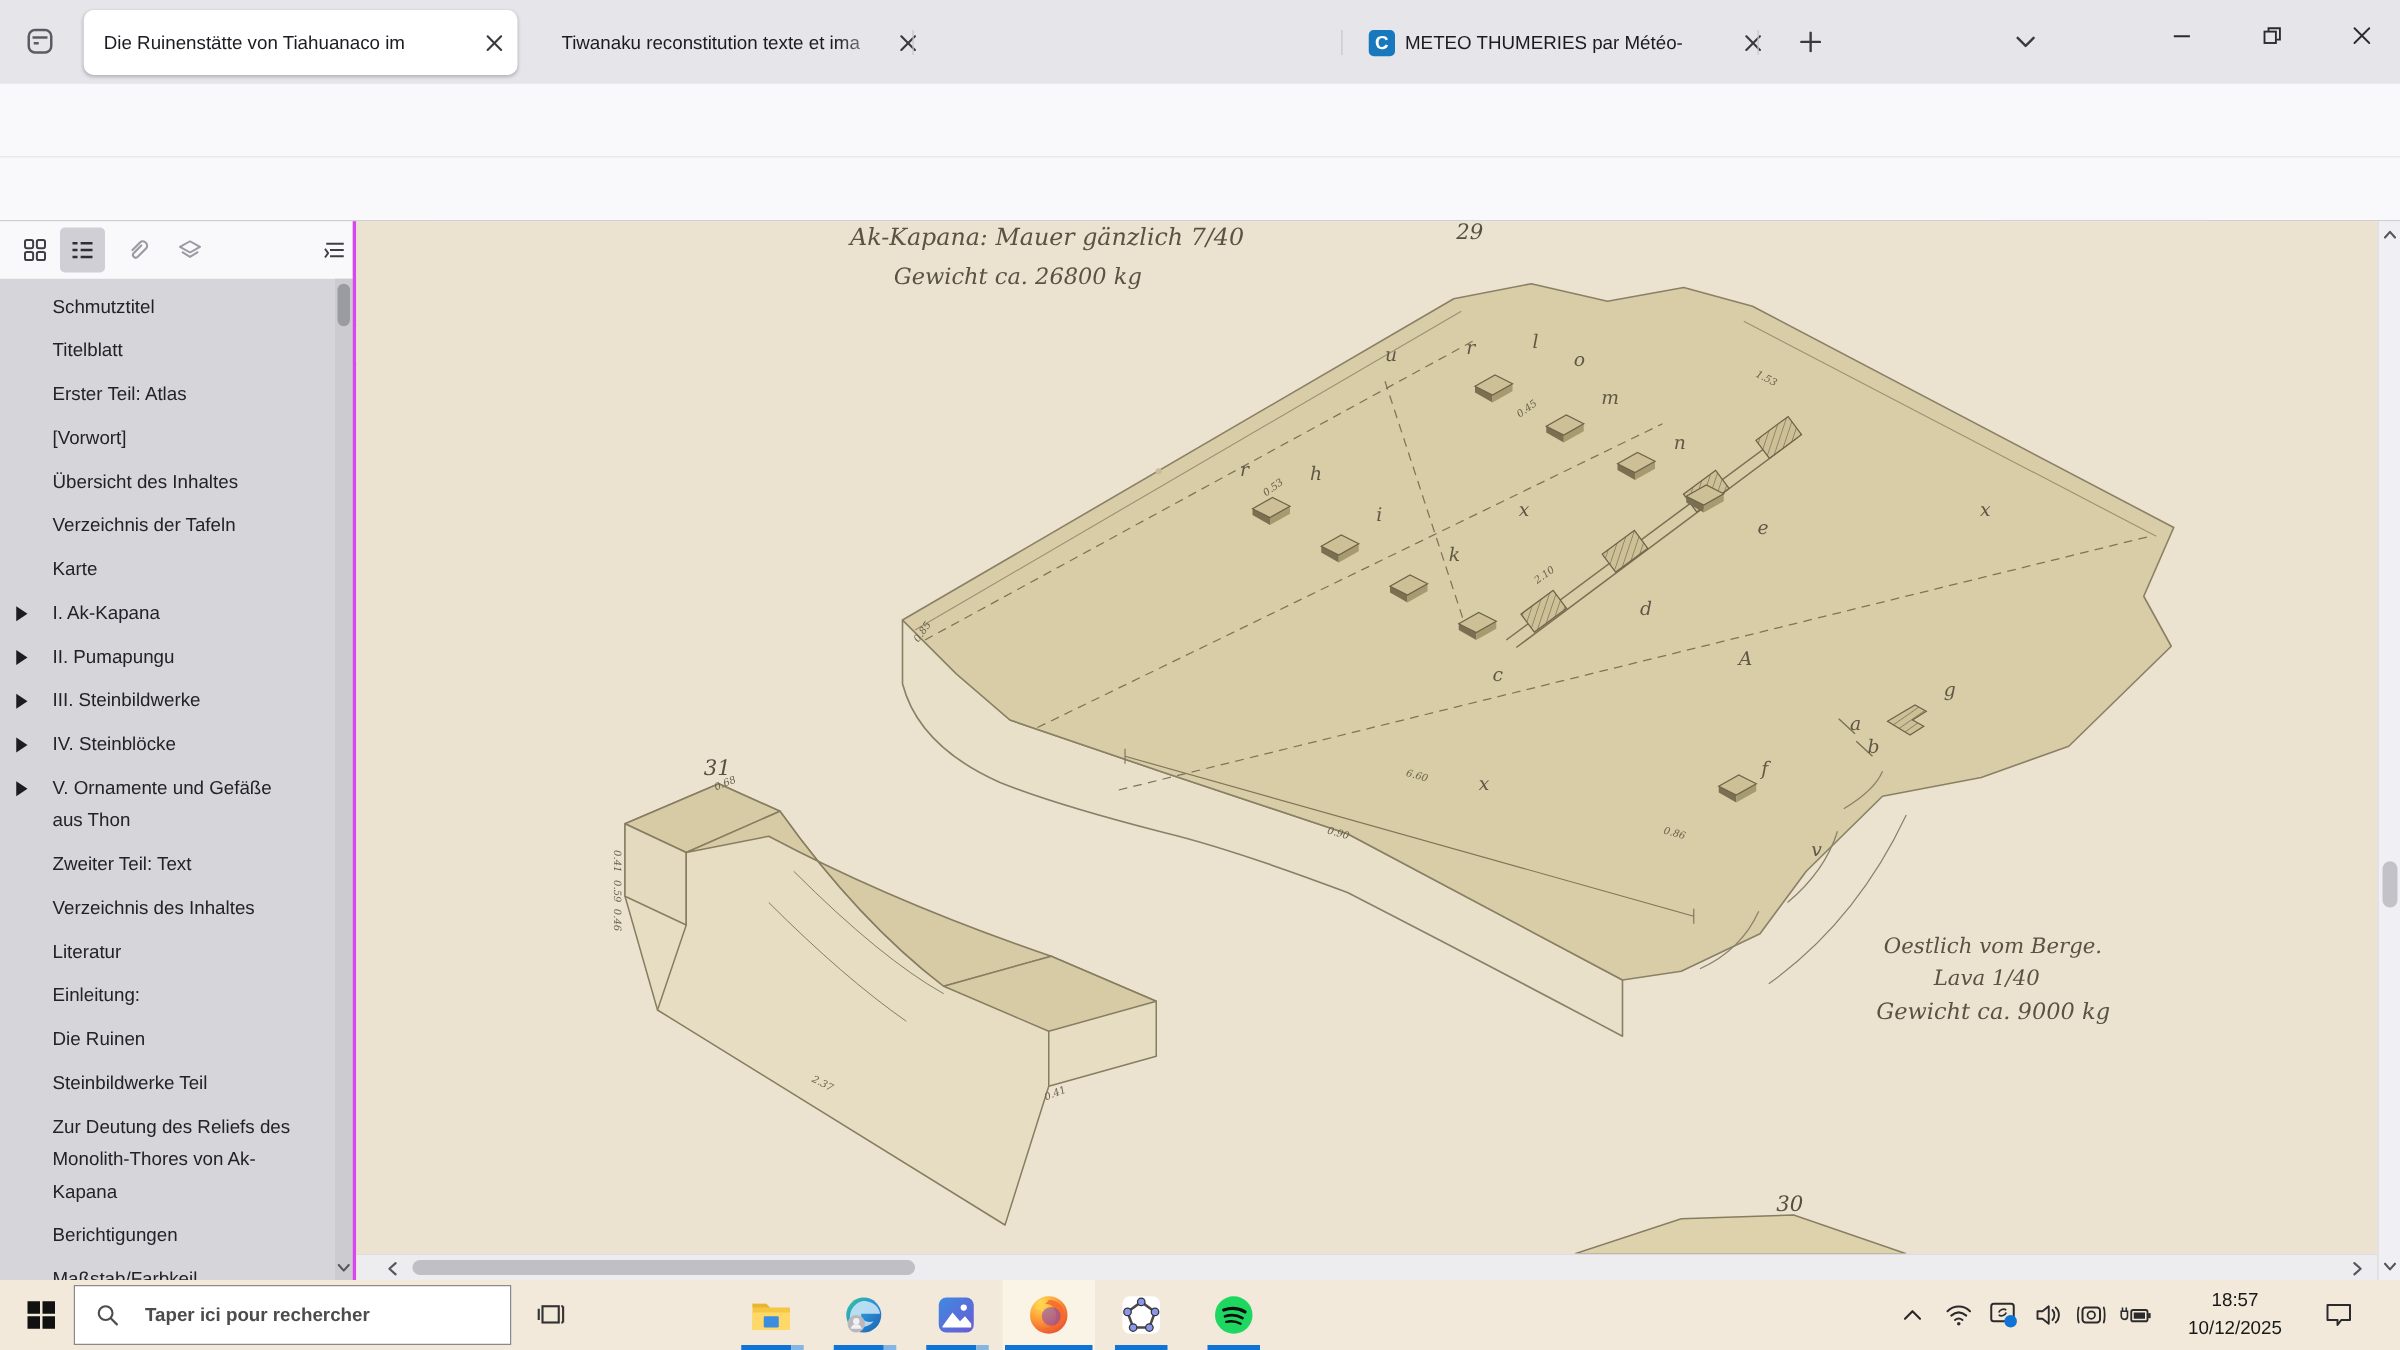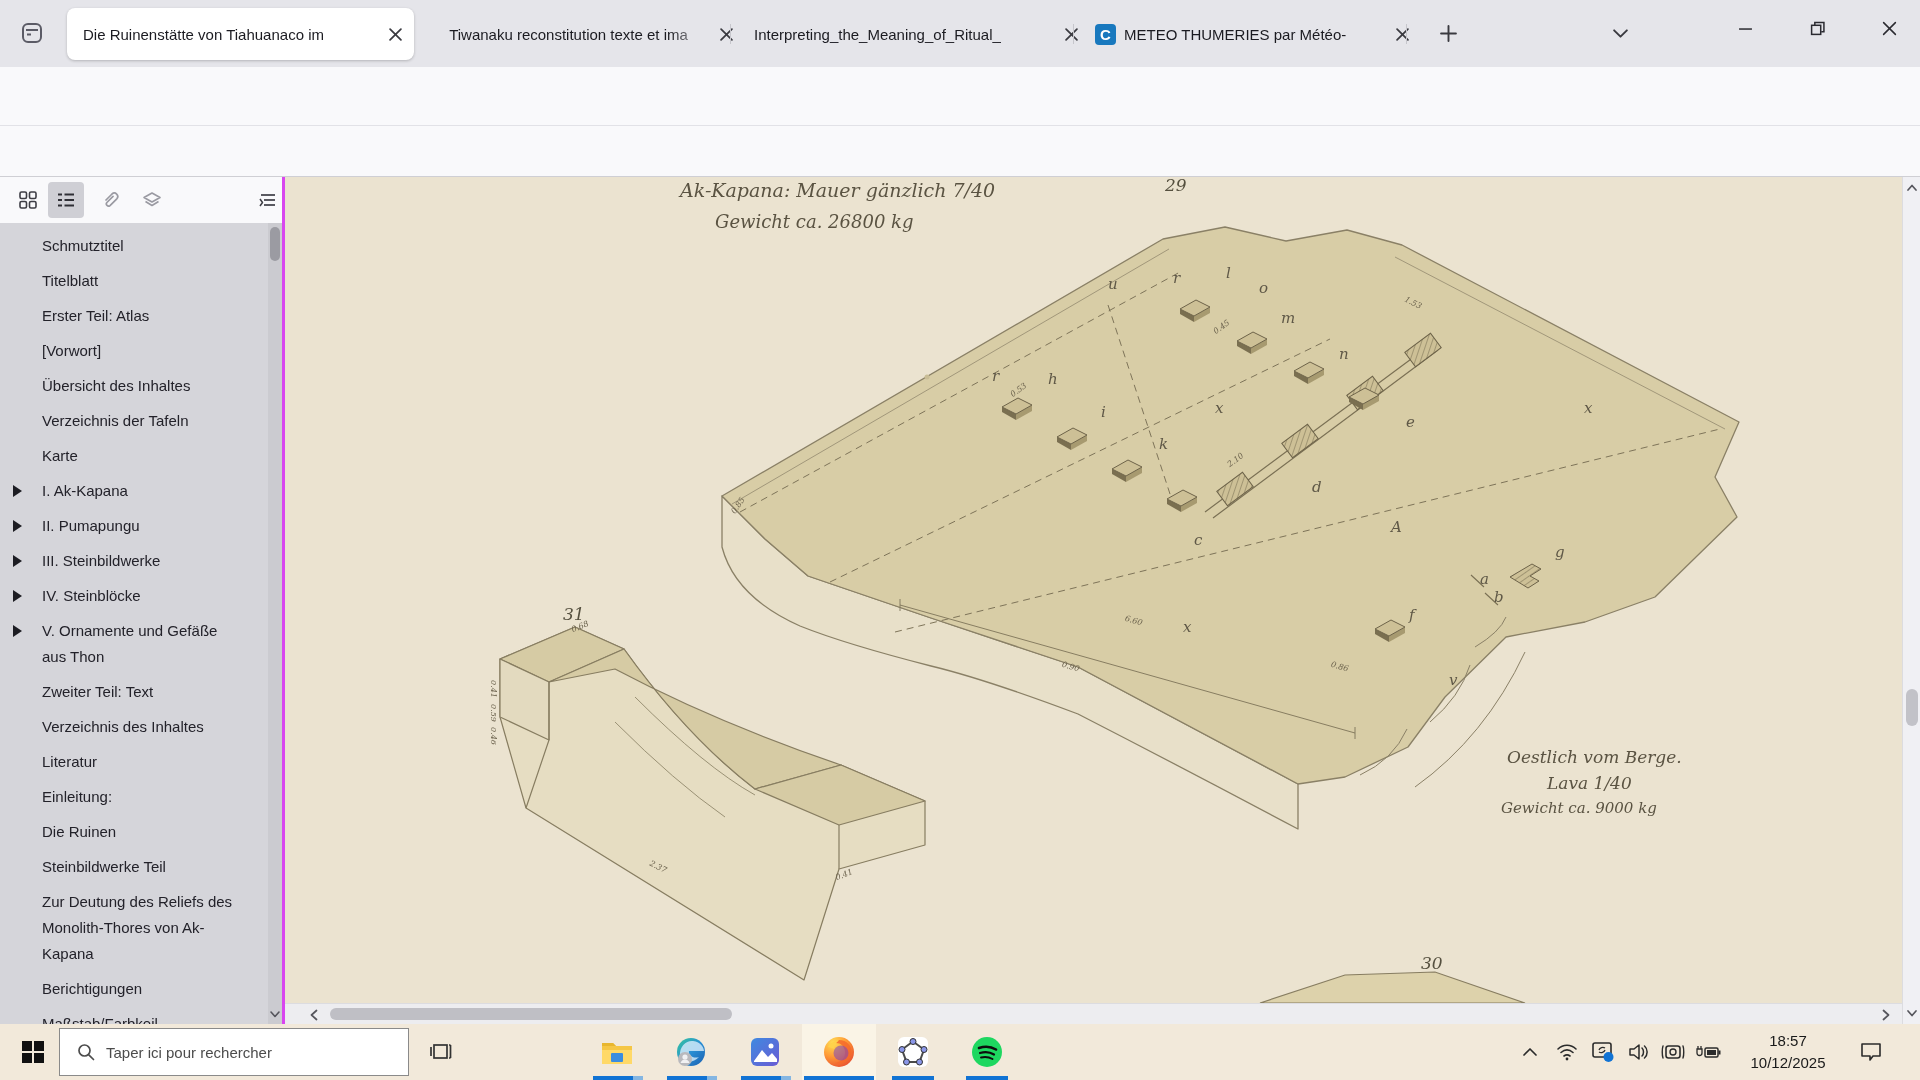--- a/index.html
+++ b/index.html
@@ -78,21 +78,21 @@
   .hand{position:absolute;font-family:"DejaVu Serif",serif;font-style:italic;color:#5a5342;}
   
   .dletter{font-family:"DejaVu Serif",serif;font-style:italic;font-size:15px;fill:#5f5847;}
   .ddim{font-family:"DejaVu Serif",serif;font-style:italic;font-size:8px;fill:#6a614c;text-anchor:middle;}
   .dlabel{font-family:"DejaVu Serif",serif;font-style:italic;font-size:17px;fill:#55503f;}
   
   .taskbar{position:absolute;left:0;top:1024px;width:1920px;height:56px;background:#f2e9da;}
   .tbitem{position:absolute;top:0;height:56px;display:flex;align-items:center;justify-content:center;}
   .searchbox{position:absolute;left:59px;top:4px;width:350px;height:48px;background:#fff;
         border:1px solid #8a8a8a;box-sizing:border-box;display:flex;align-items:center;}
-  .searchtext{font-size:15px;color:#4c4c4c;margin-left:10px;}
+  .searchtext{font-size:15px;color:#4c4c4c;margin-left:20px;font-weight:bold;}
   .appslot{position:absolute;top:0;width:74px;height:56px;display:flex;align-items:center;justify-content:center;}
   .appslot.activeapp{background:#faf4e6;}
   .underline{position:absolute;bottom:0;height:4px;display:flex;}
   .ub{height:4px;background:#1173d4;}
   .ub2{height:4px;background:#85b6e2;}
   .traytext{font-size:16px;color:#141414;}
   .clock{position:absolute;left:1735px;top:6px;width:106px;text-align:center;font-size:15px;
         color:#1a1a1a;line-height:22px;}
 </style>
 </head>
@@ -121,28 +121,20 @@
     <div class="tab" style="left:408px;width:315px;padding:0 6px 0 16px;text-align:center;">
       <span class="tabtitle">Tiwanaku reconstitution texte et ima</span>
       <span class="tabclose">
         <svg width="13" height="13" viewBox="0 0 12 12">
           <path d="M1 1 L11 11 M11 1 L1 11" stroke="#3a3a40" stroke-width="1.6" stroke-linecap="round"></path>
         </svg>
       </span>
     </div>
     <div class="tabsep" style="left:730px;"></div>
 
-    <div class="tab" style="left:738px;width:330px;padding:0 6px 0 16px;">
-      <span class="tabtitle">Interpreting_the_Meaning_of_Ritual_</span>
-      <span class="tabclose">
-        <svg width="13" height="13" viewBox="0 0 12 12">
-          <path d="M1 1 L11 11 M11 1 L1 11" stroke="#3a3a40" stroke-width="1.6" stroke-linecap="round"></path>
-        </svg>
-      </span>
-    </div>
     <div class="tabsep" style="left:1073px;"></div>
 
     <div class="tab" style="left:1081px;width:320px;padding:0 6px 0 14px;">
       <span class="favicon">C</span>
       <span class="tabtitle">METEO THUMERIES par Météo-</span>
       <span class="tabclose">
         <svg width="13" height="13" viewBox="0 0 12 12">
           <path d="M1 1 L11 11 M11 1 L1 11" stroke="#3a3a40" stroke-width="1.6" stroke-linecap="round"></path>
         </svg>
       </span>
@@ -562,21 +554,21 @@
             <text x="206" y="512" class="ddim" transform="rotate(90 206 512)">0.41</text>
             <text x="206" y="536" class="ddim" transform="rotate(90 206 536)">0.59</text>
             <text x="206" y="559" class="ddim" transform="rotate(90 206 559)">0.46</text>
           </g>
       </svg>
 
       <div class="hand" style="left:395px;top:2px;font-size:19px;">Ak-Kapana: Mauer gänzlich 7/40</div>
       <div class="hand" style="left:430px;top:34px;font-size:18px;">Gewicht ca. 26800 kg</div>
       <div class="hand" style="left:1222px;top:570px;font-size:17px;">Oestlich vom Berge.</div>
       <div class="hand" style="left:1262px;top:596px;font-size:17px;">Lava 1/40</div>
-      <div class="hand" style="left:1216px;top:622px;font-size:15px;">Gewicht ca. 9000 kg</div>
+      <div class="hand" style="left:1216px;top:622px;font-size:18px;">Gewicht ca. 9000 kg</div>
 
       <div class="hscroll">
         <div class="harrow" style="left:18px;">
           <svg width="10" height="12" viewBox="0 0 10 12">
             <path d="M7.5 1.5 L2.5 6 L7.5 10.5" fill="none" stroke="#55555c" stroke-width="1.7" stroke-linecap="round" stroke-linejoin="round"></path>
           </svg>
         </div>
         <div class="hthumb"></div>
         <div class="harrow" style="left:1590px;">
           <svg width="10" height="12" viewBox="0 0 10 12">

